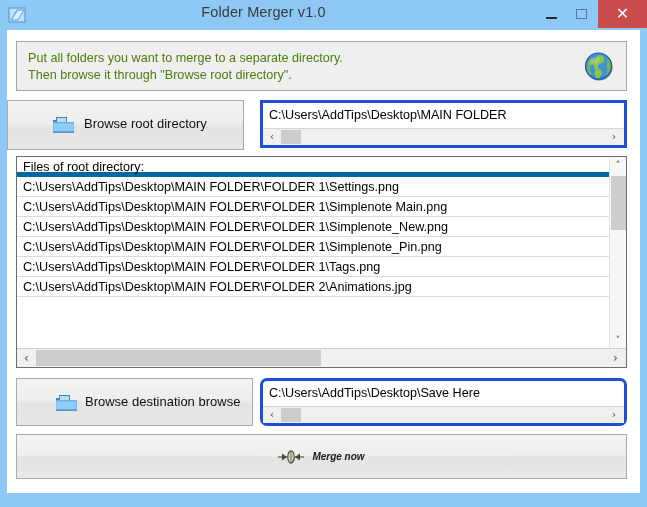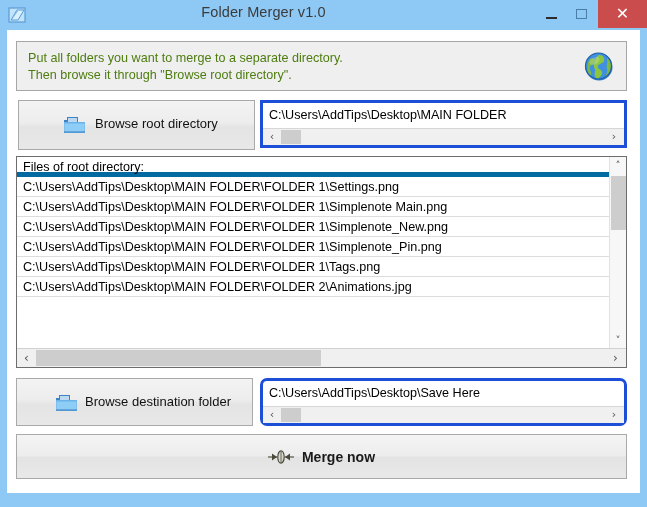--- a/index.html
+++ b/index.html
@@ -116,21 +116,21 @@
   }
 
   
   .browse-btn {
     position: absolute;
     background: linear-gradient(to bottom, #f3f3f3 0%, #ededed 45%, #e4e4e4 55%, #e8e8e8 100%);
     border: 1px solid #a9a9a9;
     box-sizing: border-box;
     cursor: default;
   }
-  .browse-root { left: 11px; top: 70px; width: 237px; height: 50px; padding-left: 28px; }
+  .browse-root { left: 0; top: 70px; width: 237px; height: 50px; padding-left: 28px; }
   .browse-dest { left: 9px; top: 348px; width: 237px; height: 48px; }
   .folder-ico {
     position: absolute;
     width: 23px; height: 19px;
   }
   .browse-root .folder-ico { left: 44px; top: 15px; }
   .browse-dest .folder-ico { left: 38px; top: 15px; }
   .browse-label {
     position: absolute;
     font-size: 13px;
@@ -302,23 +302,24 @@
     width: 100%; height: 100%;
     display: flex;
     align-items: center;
     justify-content: center;
   }
   .merge-ico {
     width: 26px; height: 14px;
     margin-right: 8px;
   }
   .merge-label {
-    font-size: 14px;
+    font-size: 10px;
     font-weight: bold;
     color: #1a1a1a;
+    font-style: italic;
   }
 </style>
 </head>
 <body>
 
 <div class="window">
 
   <div class="titlebar">
     <span class="title-icon">
       <svg width="19" height="18" viewBox="0 0 19 18">
@@ -405,21 +406,21 @@
     <div class="browse-btn browse-dest">
       <span class="folder-ico">
         <svg width="23" height="19" viewBox="0 0 23 19">
           <path d="M1 4 L1 17 L22 17 L22 7 L10 7 L8 4 Z" fill="#3f83c4"></path>
           <rect x="4.5" y="1.5" width="10" height="5" fill="#bcd9f2" stroke="#3f83c4" stroke-width="1"></rect>
           <path d="M1 6 L1 17 L22 17 L22 6 Z" fill="#6cb3ea"></path>
           <path d="M1.5 7.5 L21.5 7.5 L21.5 16 L1.5 16 Z" fill="#8ecdf5"></path>
           <rect x="1" y="15" width="21" height="2" fill="#3f83c4" opacity="0.55"></rect>
         </svg>
       </span>
-      <span class="browse-label">Browse destination folder</span>
+      <span class="browse-label">Browse destination browse</span>
     </div>
 
     <div class="pathbox path-dest">
       <div class="path-text">C:\Users\AddTips\Desktop\Save Here</div>
       <div class="hbar-small">
         <span class="arrow-l">‹</span>
         <span class="thumb"></span>
         <span class="arrow-r">›</span>
       </div>
     </div>

